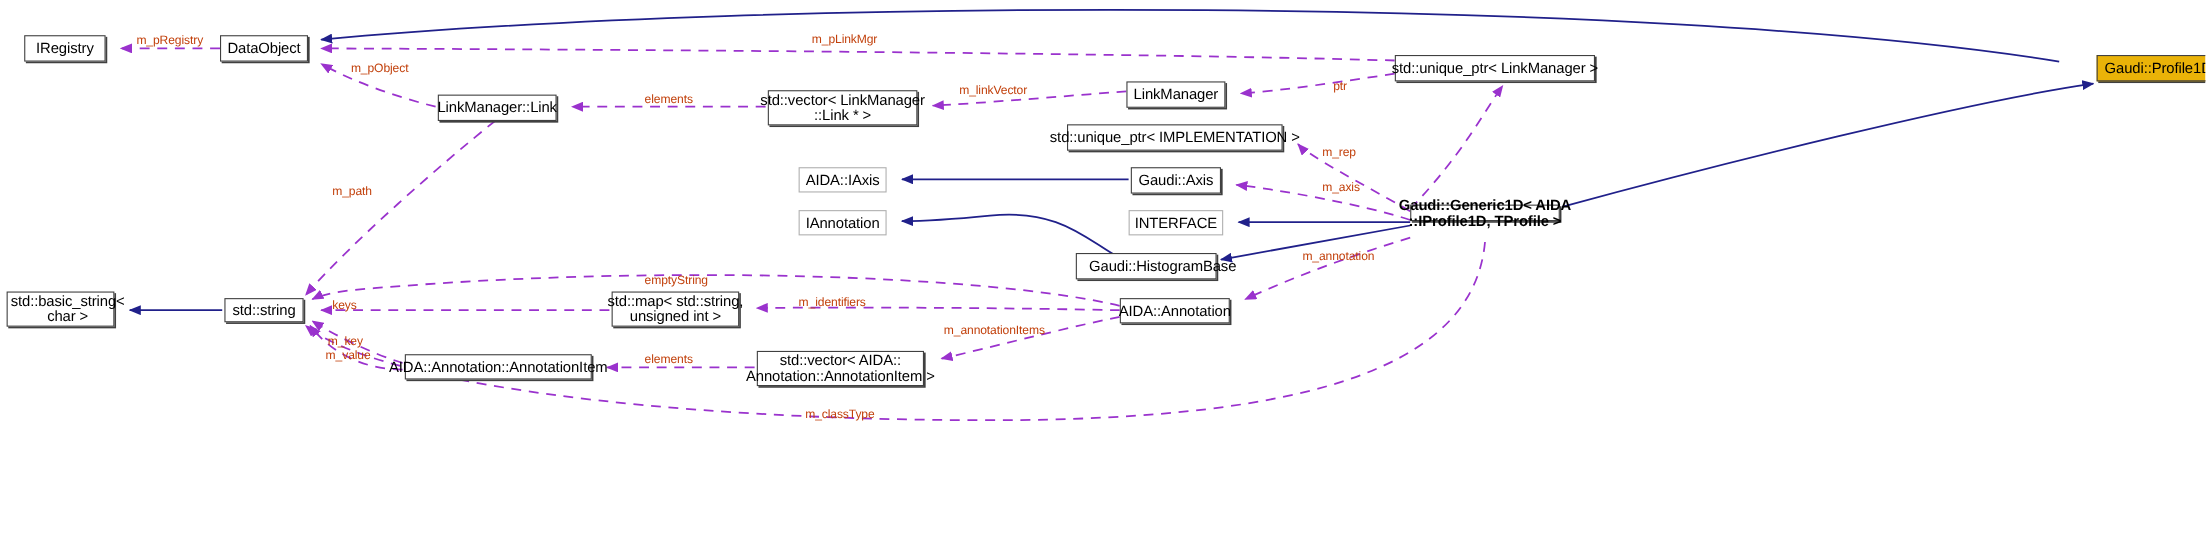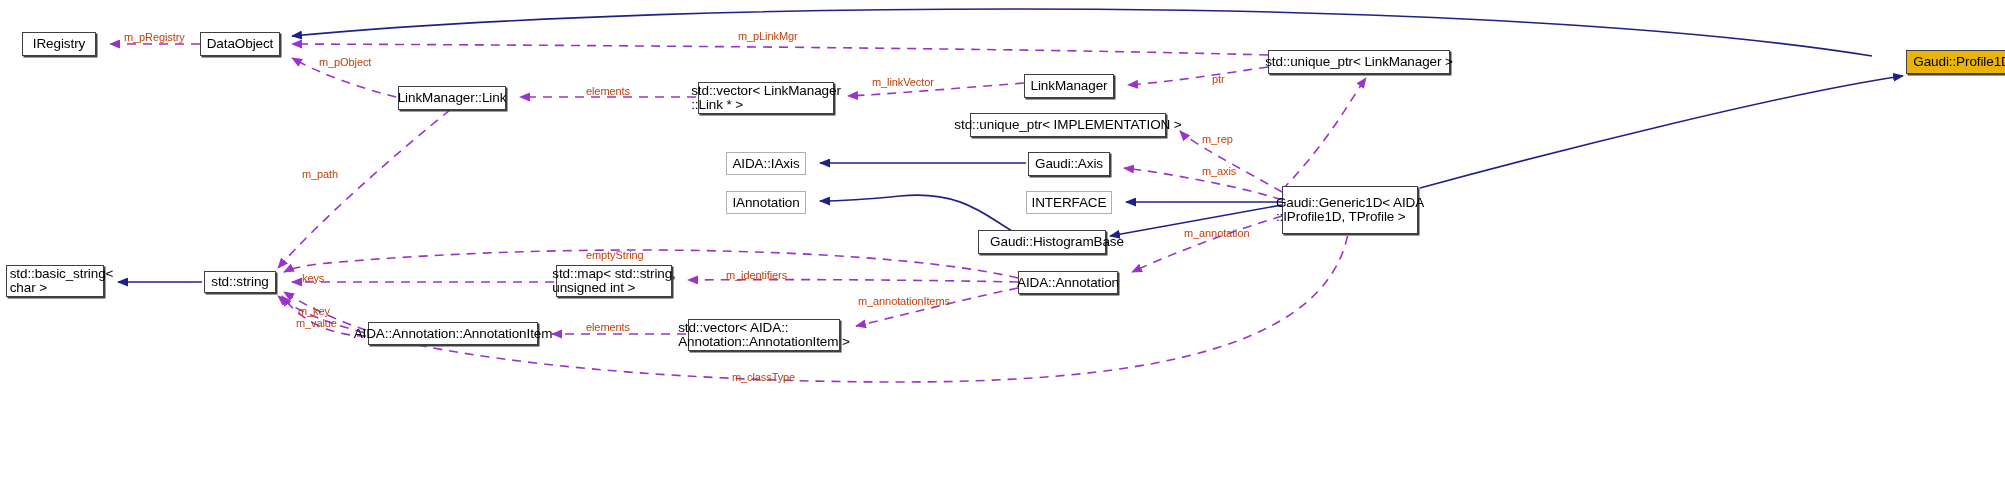--- a/index.html
+++ b/index.html
@@ -21,20 +21,21 @@
     top: 0;
     width: 2005px;
     height: 496px;
   }
   .node-box {
     position: absolute;
     box-sizing: border-box;
     display: flex;
     align-items: center;
     justify-content: center;
+    text-align: center;
     font-size: 13.5px;
     line-height: 14px;
     color: #000000;
     background: #ffffff;
     border: 1px solid #404040;
     box-shadow: 1.5px 1.5px 0 0 #404040;
     white-space: pre;
     letter-spacing: -0.1px;
   }
   .node-box.thin {
@@ -122,21 +123,21 @@
   <div class="node-box" style="left:970px; top:113px; width:196px; height:24px;">std::unique_ptr&lt; IMPLEMENTATION &gt;</div>
 
   <div class="node-box thin" style="left:726px; top:152px; width:80px; height:23px;">AIDA::IAxis</div>
 
   <div class="node-box" style="left:1028px;top:152px; width:82px; height:24px;">Gaudi::Axis</div>
 
   <div class="node-box thin" style="left:726px; top:191px; width:80px; height:23px;">IAnnotation</div>
 
   <div class="node-box thin" style="left:1026px;top:191px; width:86px; height:23px;">INTERFACE</div>
 
-  <div class="node-box" style="left:1282px;top:186px; width:136px; height:48px;">Gaudi::Generic1D&lt; AIDA
+  <div class="node-box" style="left:1282px;top:186px; width:136px; height:15px;font-weight:bold;">Gaudi::Generic1D&lt; AIDA
 ::IProfile1D, TProfile &gt;</div>
 
   <div class="node-box" style="left:978px; top:230px; width:128px; height:24px;padding-left:30px;">Gaudi::HistogramBase</div>
 
   <div class="node-box" style="left:6px;   top:265px; width:98px;  height:32px;padding-left:13px;">std::basic_string&lt;
 char &gt;</div>
 
   <div class="node-box" style="left:204px; top:271px; width:72px;  height:22px;">std::string</div>
 
   <div class="node-box" style="left:556px; top:265px; width:116px; height:32px;">std::map&lt; std::string,

